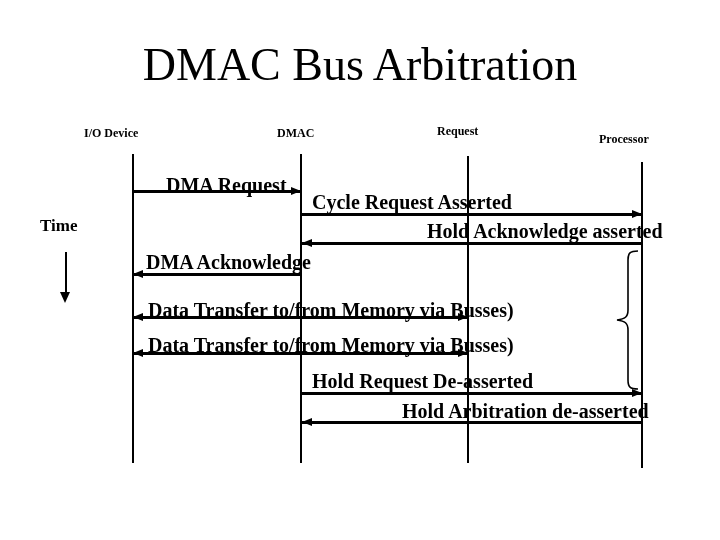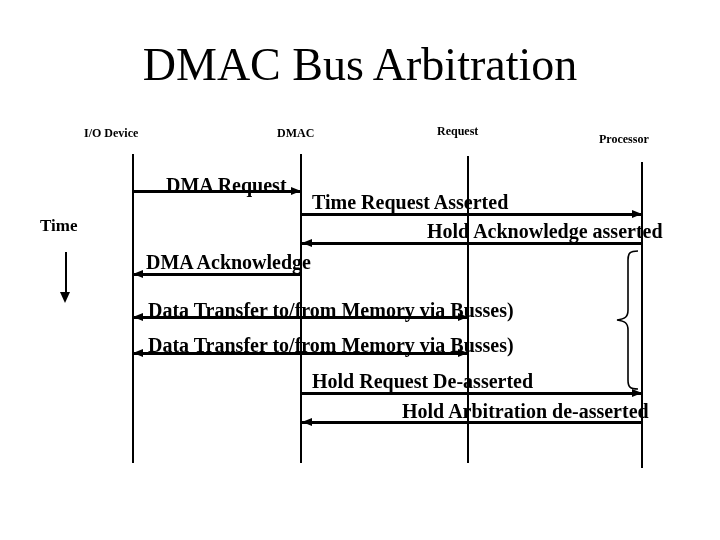--- a/index.html
+++ b/index.html
@@ -77,21 +77,21 @@
   <div class="time-line"></div>
   <div class="ah-d" style="left:60px;top:292px;"></div>
 
   <div>
     <div class="msg-label" style="left:166px;top:174px;">DMA Request</div>
     <div class="msg-line" style="left:133px;top:190px;width:168px;"></div>
     <div class="ah-r" style="left:291px;top:187px;"></div>
   </div>
 
   <div>
-    <div class="msg-label" style="left:312px;top:191px;">Time Request Asserted</div>
+    <div class="msg-label" style="left:312px;top:191px;">Cycle Request Asserted</div>
     <div class="msg-line" style="left:301px;top:213px;width:341px;"></div>
     <div class="ah-r" style="left:632px;top:210px;"></div>
   </div>
 
   <div>
     <div class="msg-label" style="left:427px;top:220px;">Hold Acknowledge asserted</div>
     <div class="msg-line" style="left:302px;top:242px;width:340px;"></div>
     <div class="ah-l" style="left:302px;top:239px;"></div>
   </div>
 

